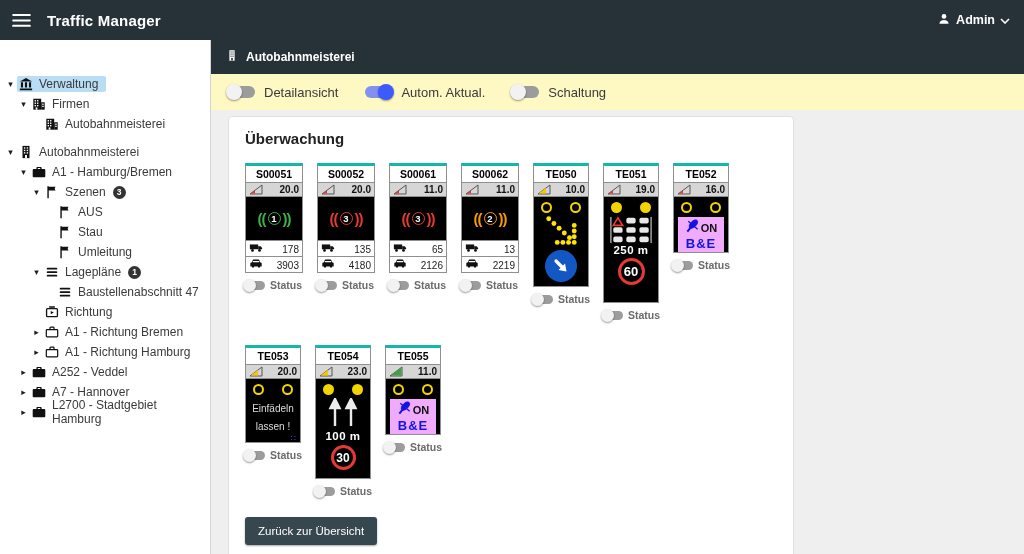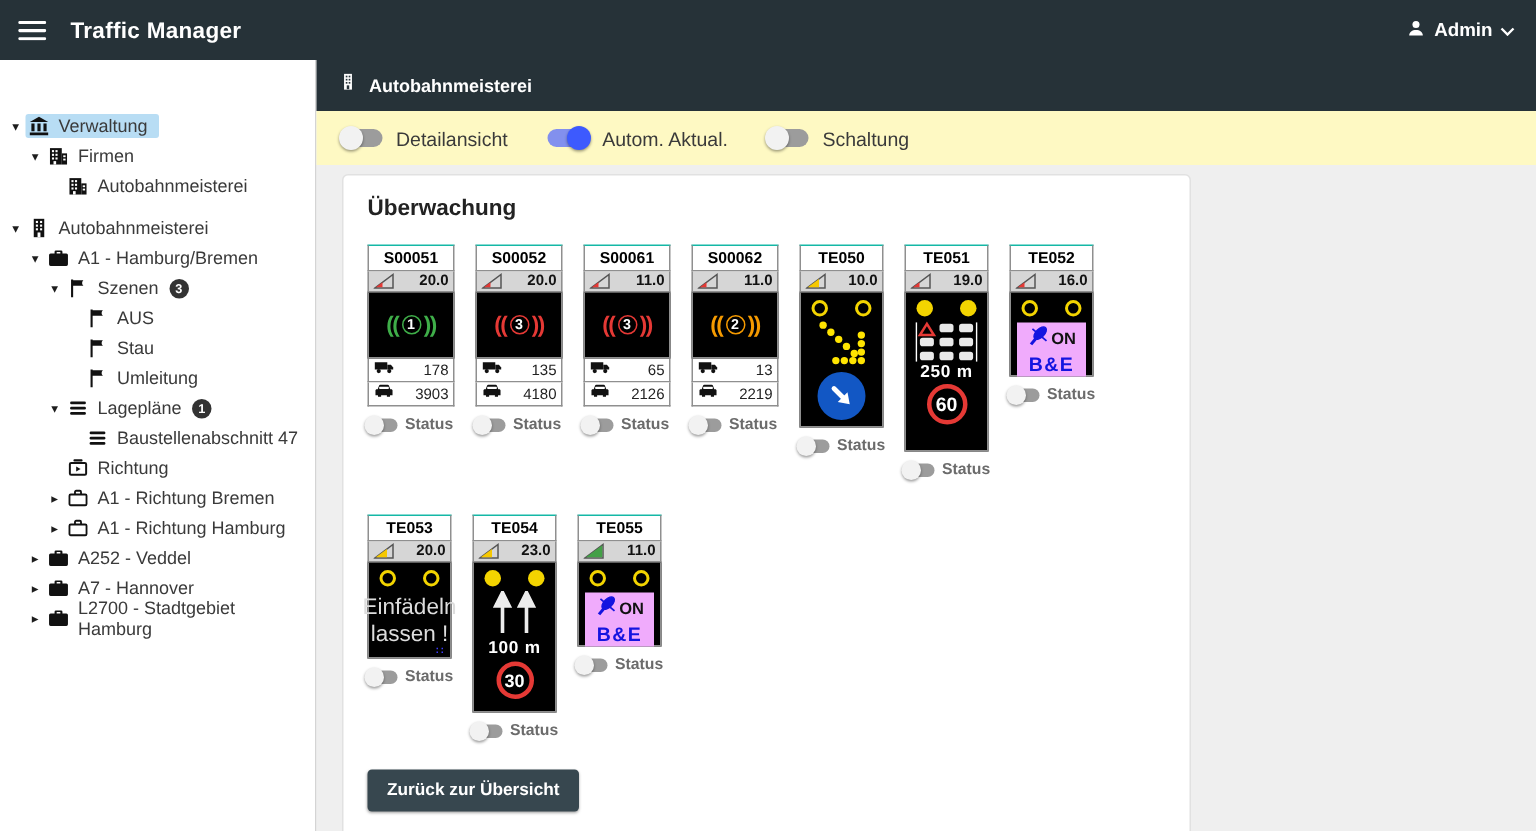--- a/index.html
+++ b/index.html
@@ -46,21 +46,21 @@
   .content { flex:1; padding:6px 0 0 17px; }
   .card { width:566px; background:#fff; border:1px solid #e1e1e1; border-radius:4px; padding:13px 16px 16px; }
   .card-title { font-size:15px; font-weight:bold; color:#222; margin-bottom:16px; }
   .signs-row { display:flex; gap:14px; align-items:flex-start; }
   .signs-row + .signs-row { margin-top:24px; }
 
   
   .sign { width:58px; flex:none; }
   .sign.te { width:56px; }
   .sign .sec { border:1px solid #8f8f8f; border-top:none; background:#fff; }
-  .sign .sec:first-child { border-top:1px solid #14b8a6; }
+  .sign .sec:first-child { border-top:3px solid #14b8a6; }
   .sign-header { font-weight:bold; font-size:10.5px; text-align:center; padding:2px 0; }
   .sign-signal { background:#d6d6d6 !important; display:flex; align-items:center; justify-content:space-between; padding:1px 3px; font-weight:bold; font-size:10px; color:#111; }
   .sign-display { background:#000 !important; display:flex; flex-direction:column; align-items:center; position:relative; }
   .d-s { height:44px; justify-content:center; }
   .count-row { display:flex; align-items:flex-end; justify-content:space-between; padding:1px 3px; font-size:10px; color:#222; height:16px; }
   .sign-status { display:flex; align-items:center; gap:5px; margin-top:6px; font-size:10.5px; color:#6b6b6b;font-weight:bold; }
   .tswitch { width:20px; height:9px; border-radius:5px; background:#9c9c9c; position:relative; display:inline-block; flex:none; cursor:pointer; }
   .tswitch::after { content:""; width:13px; height:13px; border-radius:50%; background:#f2f2f2; box-shadow:0 1px 2px rgba(0,0,0,.4); position:absolute; left:-2px; top:-2px; }
 
   
@@ -84,27 +84,27 @@
   .dist { font-weight:bold; font-size:11.5px; color:#fff; line-height:13px; letter-spacing:.5px; }
   .ring { border:3px solid #e53935; border-radius:50%; display:flex; align-items:center; justify-content:center; font-weight:bold; color:#fff; margin-top:1px; }
   .ring.r60 { width:27px; height:27px; font-size:13px; }
   .ring.r30 { width:25px; height:25px; font-size:12px; margin-top:2px; }
   .d-be { height:56px; }
   .bepanel { background:#f0abfc; width:46px; margin-top:4px; padding:1px 0 2px; display:flex; flex-direction:column; align-items:center; }
   .onrow { display:flex; align-items:center; gap:1px; }
   .onlabel { font-weight:bold; font-size:11px; color:#111; }
   .belabel { font-weight:bold; font-size:13px; color:#1414e0; letter-spacing:1px; line-height:13px; }
   .d-text { height:64px; }
-  .tline { font-size:15px; color:#ddd; line-height:11px; }
+  .tline { font-size:10px; color:#ddd; line-height:11px; }
   .tline.l1 { margin-top:8px; }
   .tline.l2 { margin-top:7px; }
   .cursor-dots { position:absolute; right:3px; bottom:1px; color:#3c3cff; font-size:7px; font-weight:bold; letter-spacing:1px; }
   .d-te054 { height:100px; }
 
-  .back-btn { background:#37474f; color:#fff; border:none; border-radius:3px; padding:8px 13px; font-weight:bold; font-size:11.5px; font-family:inherit; cursor:pointer; box-shadow:0 1px 2px rgba(0,0,0,.35); margin-top:20px; }
+  .back-btn { background:#37474f; color:#fff; border:none; border-radius:3px; padding:8px 13px; font-weight:normal; font-size:11.5px; font-family:inherit; cursor:pointer; box-shadow:0 1px 2px rgba(0,0,0,.35); margin-top:20px; }
 </style>
 </head>
 <body>
 
 <header class="app-header">
   <div class="left">
     <span class="hamburger">
       <svg width="19" height="13" viewBox="0 0 20 14" fill="#fff">
           <rect y="0" width="20" height="2.2" rx="1"></rect>
           <rect y="5.8" width="20" height="2.2" rx="1"></rect>

